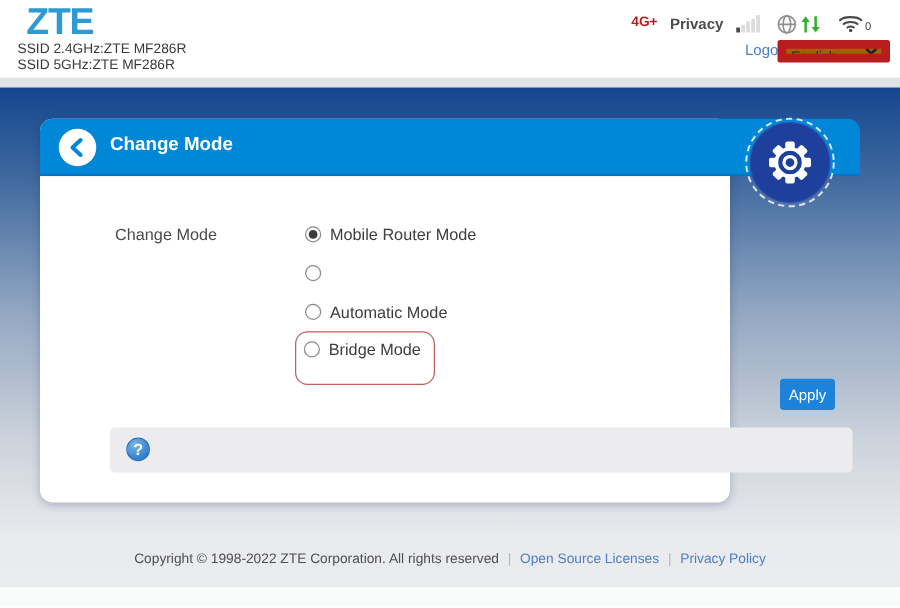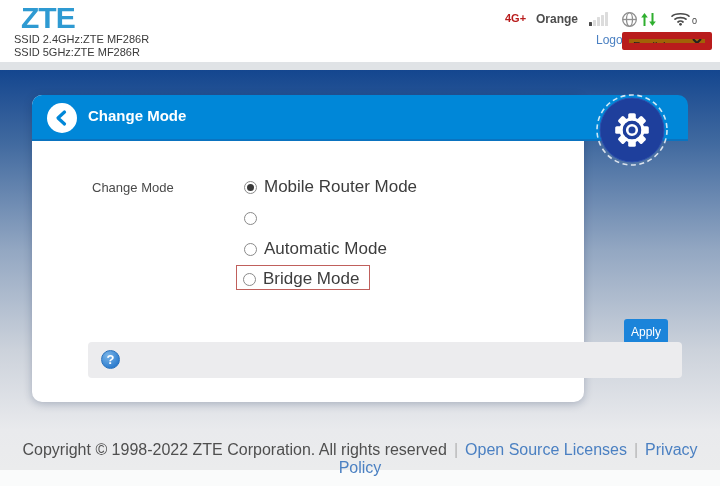--- a/index.html
+++ b/index.html
@@ -37,51 +37,51 @@
         border-radius:10px;box-shadow:0 2px 8px rgba(10,30,70,0.25);}
   .cardheader{position:absolute;left:0;top:0;width:656px;height:46px;background:#0087d8;
               border-radius:10px 10px 0 0;border-bottom:2px solid #0a73c0;box-sizing:border-box;}
   .backbtn{position:absolute;left:15px;top:8px;width:30px;height:30px;border-radius:50%;background:#fff;cursor:pointer;}
   .cardtitle{position:absolute;left:56px;top:12px;font-size:15px;font-weight:bold;color:#fff;}
   .gearbadge{position:absolute;left:562px;top:-3px;width:76px;height:76px;}
 
   
   .formlabel{position:absolute;left:60px;top:85px;font-size:13px;color:#4a4a4a;}
   .option{position:absolute;display:flex;align-items:center;gap:7px;height:20px;cursor:pointer;}
-  .option.highlight{border:1.5px solid #c0605c;border-radius:0;padding:3px 10px 0 6px;background:#fff;}
+  .option.highlight{border:1.5px solid #c0605c;border-radius:10px;padding:3px 10px 18px 6px;background:#fff;}
   .radio{width:13px;height:13px;border:1px solid #8a8a8a;border-radius:50%;background:#fff;
          display:flex;align-items:center;justify-content:center;box-sizing:border-box;flex:0 0 auto;}
   .radio .dot{width:7px;height:7px;border-radius:50%;background:#3a3a3a;}
-  .optlabel{font-size:17px;color:#3d3d3d;white-space:nowrap;}
+  .optlabel{font-size:13px;color:#3d3d3d;white-space:nowrap;}
 
-  .applybtn{position:absolute;left:592px;top:224px;width:44px;height:25px;background:#1b84da;color:#fff;
+  .applybtn{position:absolute;left:592px;top:208px;width:44px;height:25px;background:#1b84da;color:#fff;
             border:none;border-radius:3px;font-size:12px;font-family:"Liberation Sans",sans-serif;cursor:pointer;}
 
   .helpbar{position:absolute;left:56px;top:247px;width:594px;height:36px;background:#ececee;border-radius:4px;}
   .helpicon{position:absolute;left:13px;top:8px;width:19px;height:19px;border-radius:50%;cursor:pointer;
             background:radial-gradient(circle at 35% 28%,#7ab5e8,#2e7dce 75%);border:1px solid #2a72bd;
             color:#fff;font-size:13px;font-weight:bold;display:flex;align-items:center;justify-content:center;box-sizing:border-box;}
 
   
-  .footer{position:absolute;left:0;top:441px;width:720px;text-align:center;font-size:16px;color:#4f4f4f;}
+  .footer{position:absolute;left:0;top:441px;width:720px;text-align:center;font-size:11px;color:#4f4f4f;}
   .footer a{color:#4b80c2;text-decoration:none;cursor:pointer;}
   .footer .sep{color:#b5b5b5;margin:0 7px;}
 </style>
 </head>
 <body>
 
 <div class="app">
 
   <div class="topbar">
     <div class="logo">ZTE</div>
     <div class="ssid ssid1">SSID 2.4GHz:ZTE MF286R</div>
     <div class="ssid ssid2">SSID 5GHz:ZTE MF286R</div>
 
     <div class="nettype">4G+</div>
-    <div class="carrier">Orange</div>
+    <div class="carrier">Privacy</div>
 
     <div class="sigbars" id="sigbars">
         <div class="bar dark" style="height: 4px;"></div>
         <div class="bar" style="height: 6.4px;"></div>
         <div class="bar" style="height: 8.8px;"></div>
         <div class="bar" style="height: 11.2px;"></div>
         <div class="bar" style="height: 13.6px;"></div>
       </div>
 
     <div class="globearrows">

